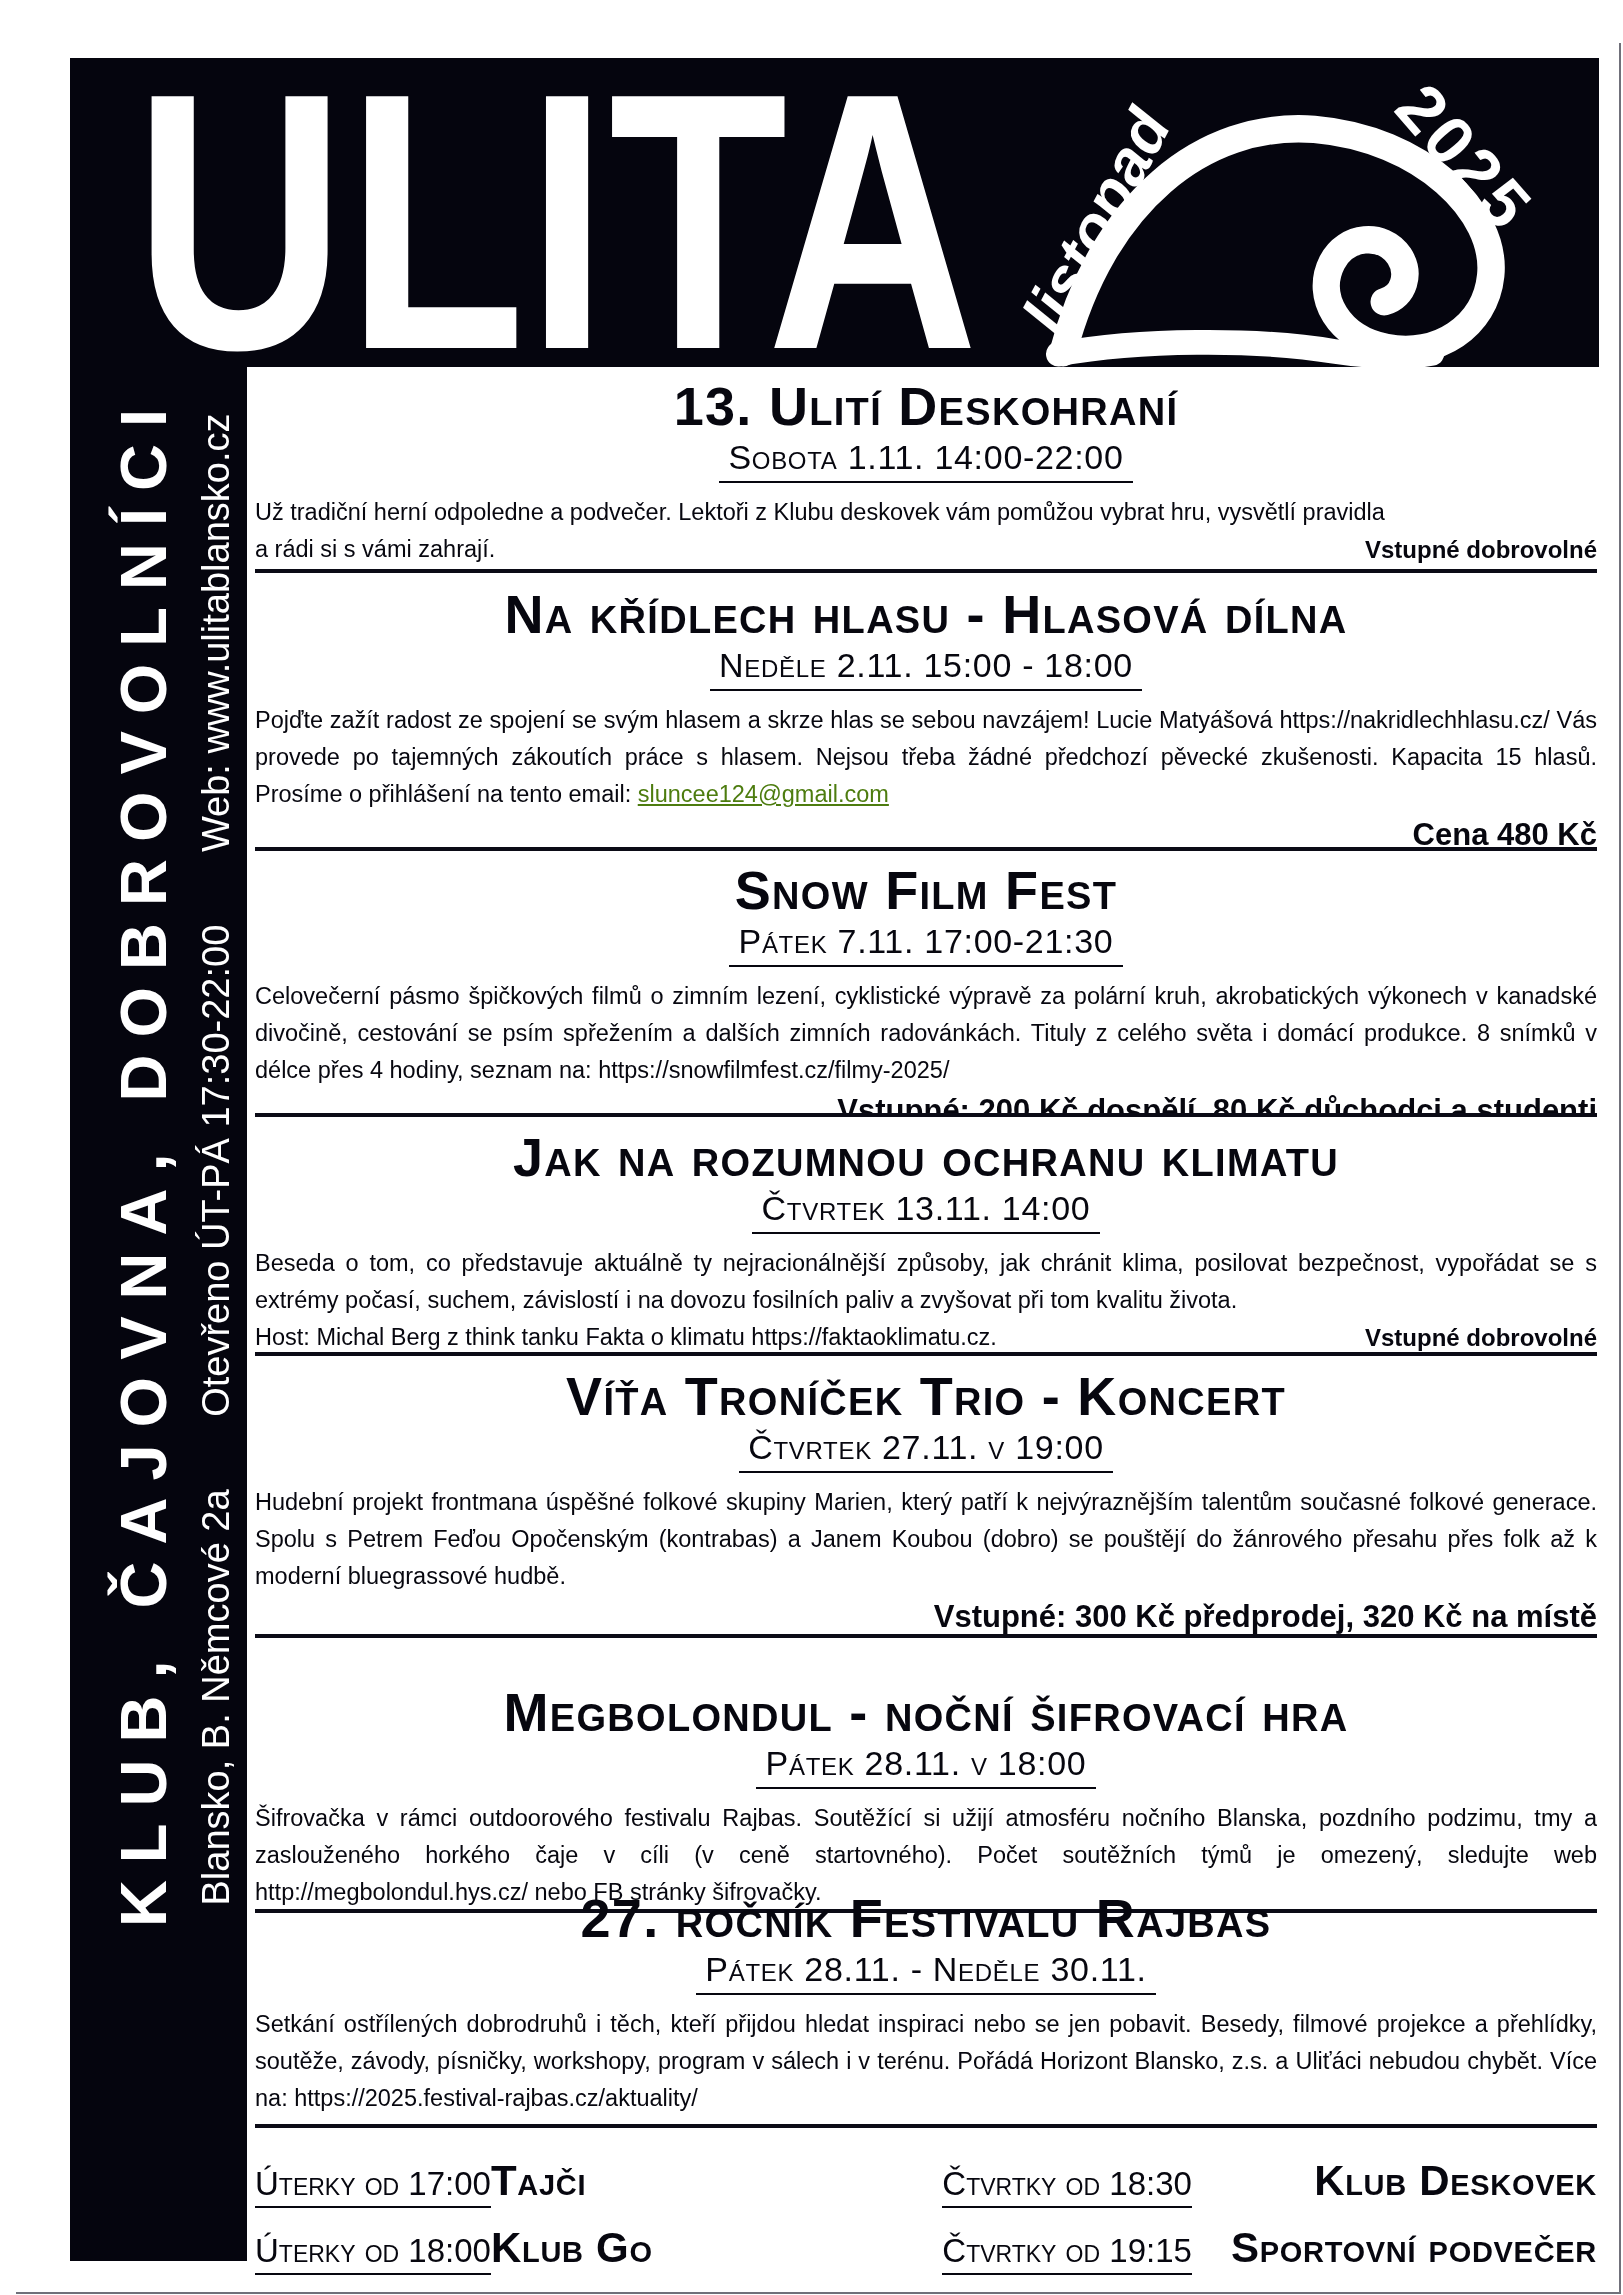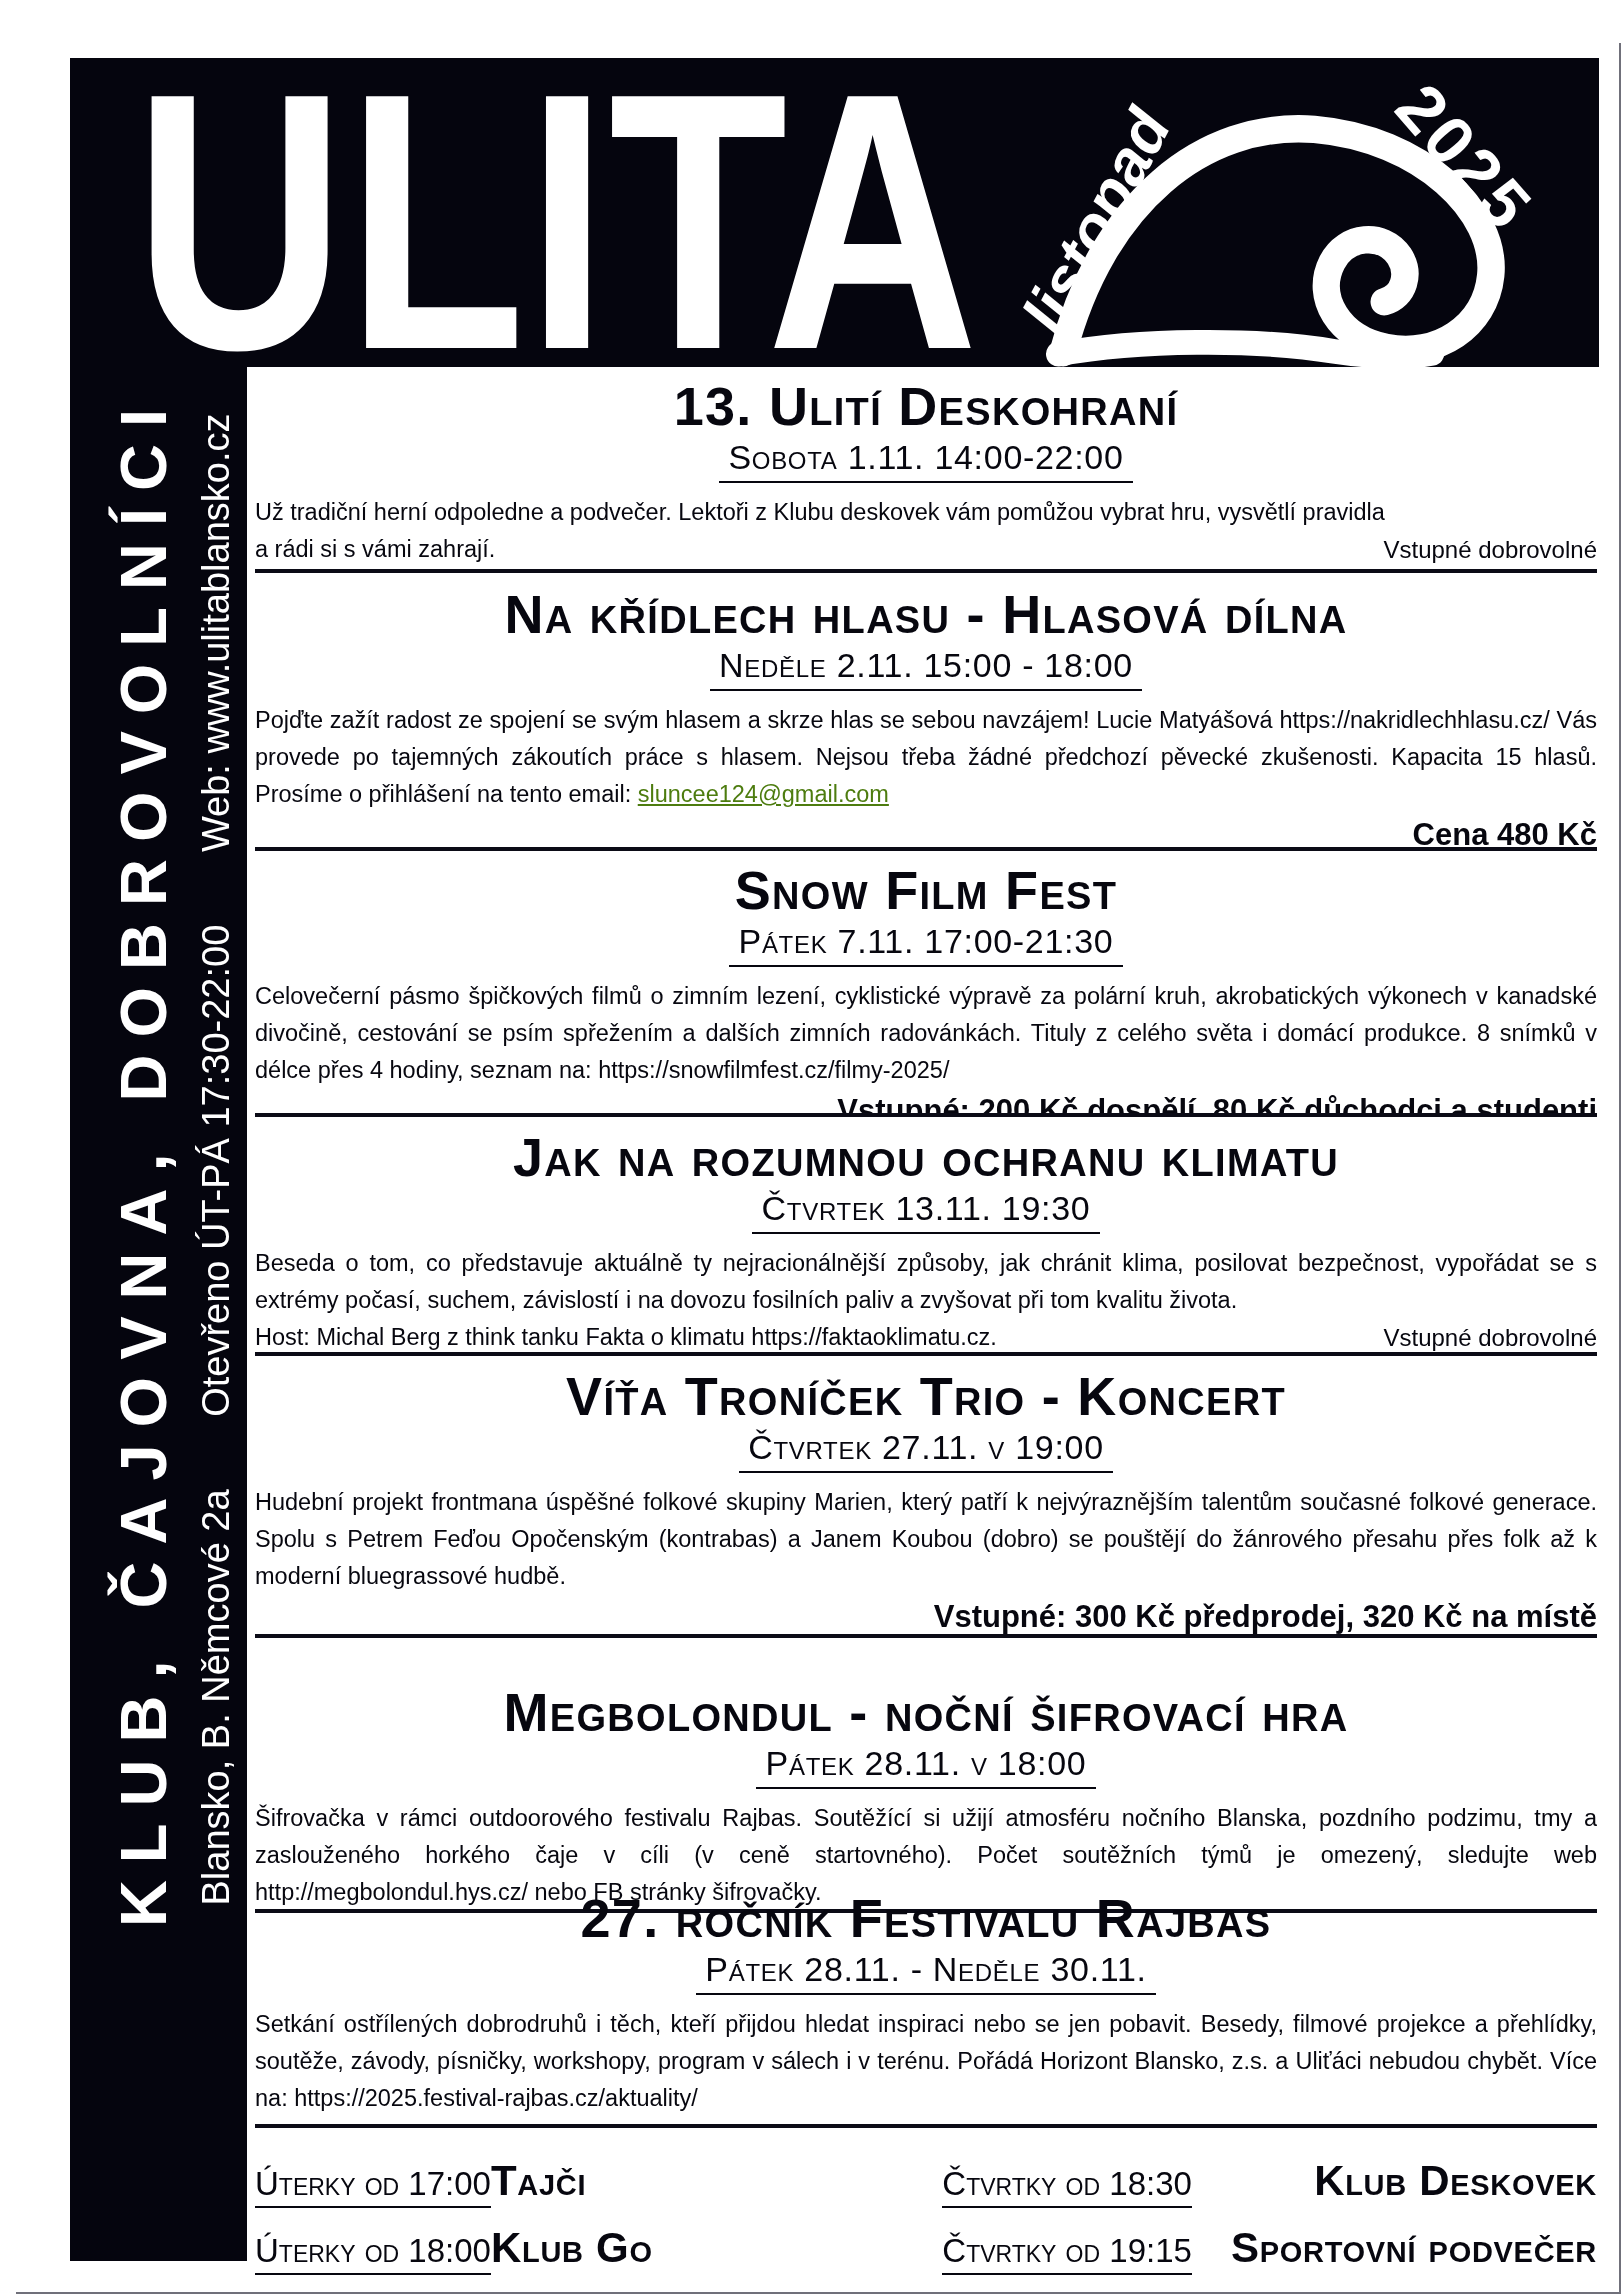--- a/index.html
+++ b/index.html
@@ -58,21 +58,21 @@
   .dateline{
     display:inline-block;font-variant:small-caps;font-size:34px;line-height:38px;
     border-bottom:2.6px solid #07070f;padding:0 9.2px 5.2px;letter-spacing:0.7px;
   }
   .body{
     margin:10.5px 0 0;font-size:23.5px;line-height:37px;text-align:justify;
     -moz-text-align-last:left;text-align-last:left;
   }
   .lastline{display:flex;justify-content:space-between;align-items:flex-end;
     font-size:23.5px;line-height:37px;}
-  .price{font-weight:400;font-size:24px;}
+  .price{font-weight:700;font-size:24px;}
   .price-line{margin-top:5.2px;text-align:right;font-weight:700;font-size:31px;line-height:34px;}
   .email{color:#4d7c0f;text-decoration:underline;}
 
   
   #s0{top:366px;height:207px;}
   #s1{top:574px;height:277px;}
   #s2{top:850px;height:267px;}
   #s3{top:1117px;height:239px;}
   #s4{top:1356px;height:282px;}
   #s5{top:1672px;height:241px;}
@@ -134,21 +134,21 @@
 
 <section class="event" id="s2">
   <h2>Snow Film Fest</h2>
   <div class="date-row"><span class="dateline">Pátek 7.11. 17:00-21:30</span></div>
   <p class="body">Celovečerní pásmo špičkových filmů o zimním lezení, cyklistické výpravě za polární kruh, akrobatických výkonech v kanadské divočině, cestování se psím spřežením a dalších zimních radovánkách. Tituly z celého světa i domácí produkce. 8 snímků v délce přes 4 hodiny, seznam na: https://snowfilmfest.cz/filmy-2025/</p>
   <div class="price-line">Vstupné: 200 Kč dospělí, 80 Kč důchodci a studenti</div>
 </section>
 
 <section class="event" id="s3">
   <h2>Jak na rozumnou ochranu klimatu</h2>
-  <div class="date-row"><span class="dateline">Čtvrtek 13.11. 19:30</span></div>
+  <div class="date-row"><span class="dateline">Čtvrtek 13.11. 14:00</span></div>
   <p class="body">Beseda o tom, co představuje aktuálně ty nejracionálnější způsoby, jak chránit klima, posilovat bezpečnost, vypořádat se s extrémy počasí, suchem, závislostí i na dovozu fosilních paliv a zvyšovat při tom kvalitu života.</p>
   <div class="lastline">
     <span>Host: Michal Berg z think tanku Fakta o klimatu https://faktaoklimatu.cz.</span>
     <span class="price">Vstupné dobrovolné</span>
   </div>
 </section>
 
 <section class="event" id="s4">
   <h2>Víťa Troníček Trio - Koncert</h2>
   <div class="date-row"><span class="dateline">Čtvrtek 27.11. v 19:00</span></div>

